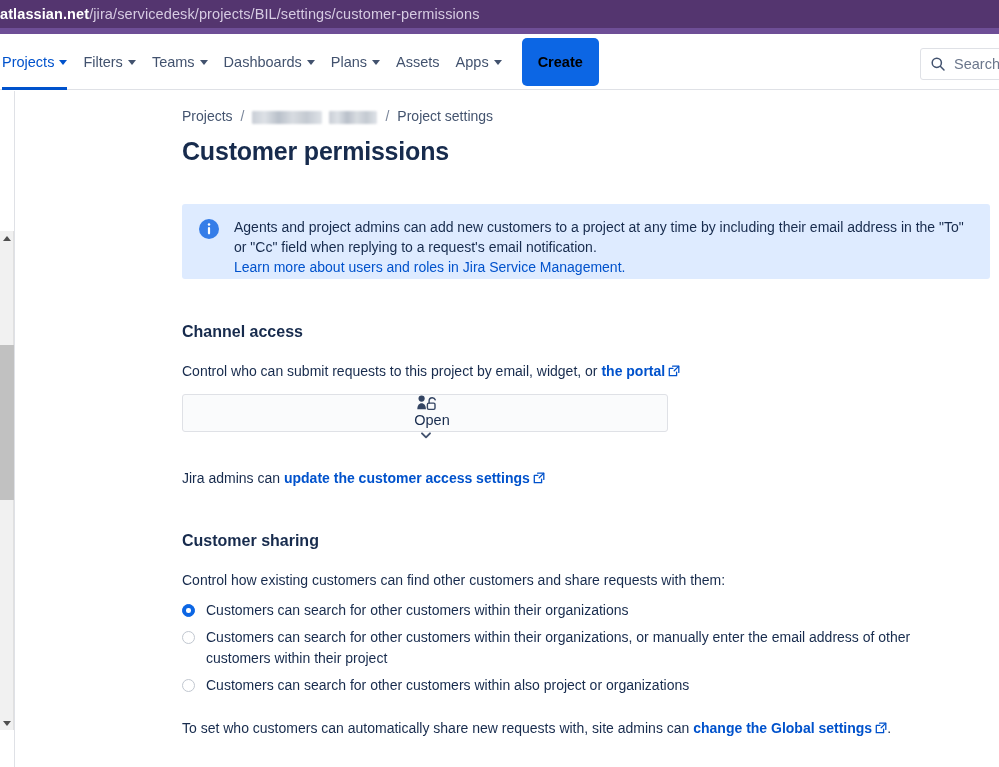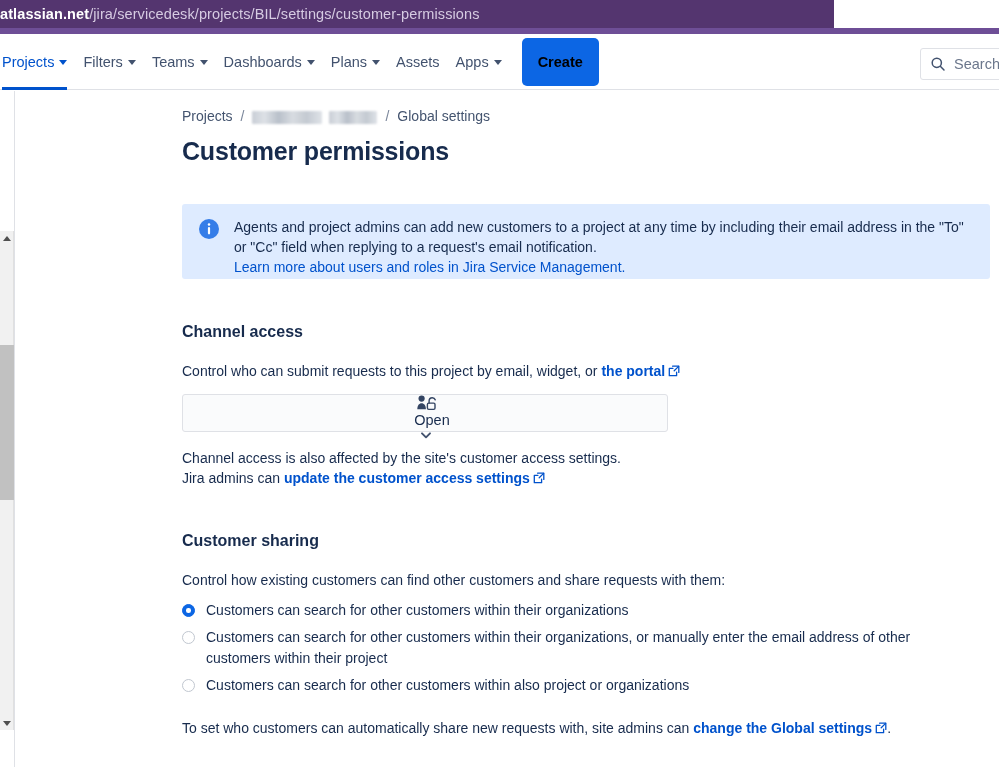--- a/index.html
+++ b/index.html
@@ -8,21 +8,21 @@
     width: 999px; height: 767px;
     overflow: hidden;
     background: #ffffff;
     font-family: "Liberation Sans", sans-serif;
     color: #172B4D;
   }
 
   
   #urlbar {
     position: absolute; left: 0; top: 0;
-    width: 834px; height: 28px;
+    width: 999px; height: 28px;
     background: #54356F;
     display: flex; align-items: center;
   }
   #urlbar-text {
     font-size: 14.5px;
     color: #D6CBE2;
     white-space: nowrap;
     padding-left: 0px;
     letter-spacing: 0.1px;
   }
@@ -342,21 +342,21 @@
 
 <div id="content">
 
   <div id="breadcrumb">
     <span class="crumb">Projects</span>
     <span class="sep">/</span>
     <span>
       <span class="redacted r1"></span><span class="redacted r2"></span>
     </span>
     <span class="sep">/</span>
-    <span class="crumb">Global settings</span>
+    <span class="crumb">Project settings</span>
   </div>
 
   <h1 id="page-title">Customer permissions</h1>
 
   <div id="info-banner">
     <svg id="info-icon" width="22" height="22" viewBox="0 0 22 22">
       <circle cx="11" cy="11" r="10" fill="#357DE8"></circle>
       <circle cx="11" cy="6.4" r="1.25" fill="#ffffff"></circle>
       <rect x="9.9" y="9" width="2.2" height="7.4" rx="1.1" fill="#ffffff"></rect>
     </svg>
@@ -384,21 +384,21 @@
       <rect x="10.4" y="8.1" width="7.6" height="6.3" rx="1.3" fill="none" stroke="#344563" stroke-width="1.4"></rect>
       <path d="M12.1 8.1 V6.0 C12.1 4.0 13.6 2.7 15.3 2.7 C16.7 2.7 17.8 3.5 18.2 4.8" fill="none" stroke="#344563" stroke-width="1.4" stroke-linecap="round"></path>
     </svg>
     <span id="channel-value">Open</span>
     <svg id="channel-chevron" width="14" height="14" viewBox="0 0 14 14">
       <path d="M3 5.3 L7 9.3 L11 5.3" fill="none" stroke="#42526E" stroke-width="1.9" stroke-linecap="round" stroke-linejoin="round"></path>
     </svg>
   </div>
 
   <div class="note">
-    <span>Channel access is also affected by the site's customer access settings.</span><br>
+    <br>
     <span>Jira admins can </span><a class="link">update the customer access settings</a><svg class="ext" width="12" height="12" viewBox="0 0 12 12">
       <path d="M4.6 1.2 H10.8 V7.4" fill="none" stroke="#0052CC" stroke-width="1.3" stroke-linecap="round" stroke-linejoin="round"></path>
       <path d="M10.6 1.4 L6.2 5.8" fill="none" stroke="#0052CC" stroke-width="1.3" stroke-linecap="round"></path>
       <path d="M8.6 7.2 V10.7 H1.3 V3.4 H4.9" fill="none" stroke="#0052CC" stroke-width="1.3" stroke-linecap="round" stroke-linejoin="round"></path>
     </svg>
   </div>
 
   <h2 class="section">Customer sharing</h2>
 
   <p class="body">Control how existing customers can find other customers and share requests with them:</p>

